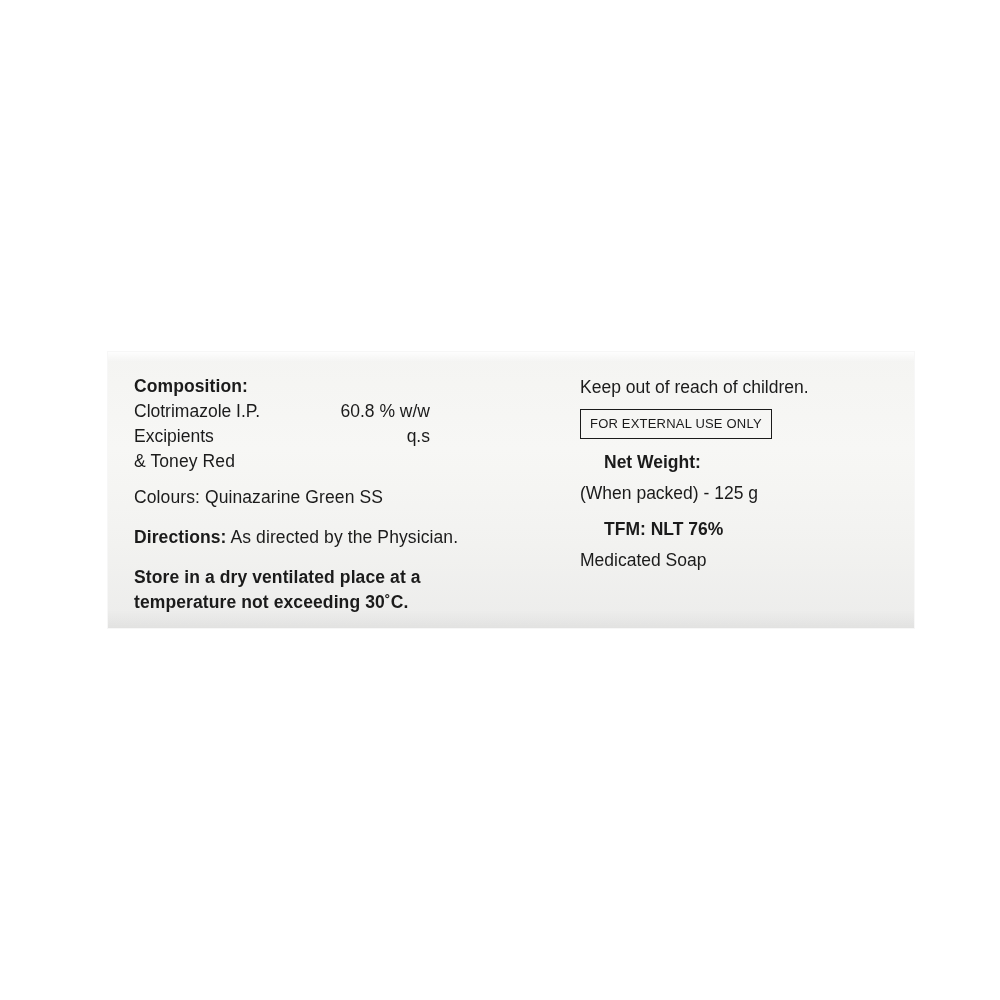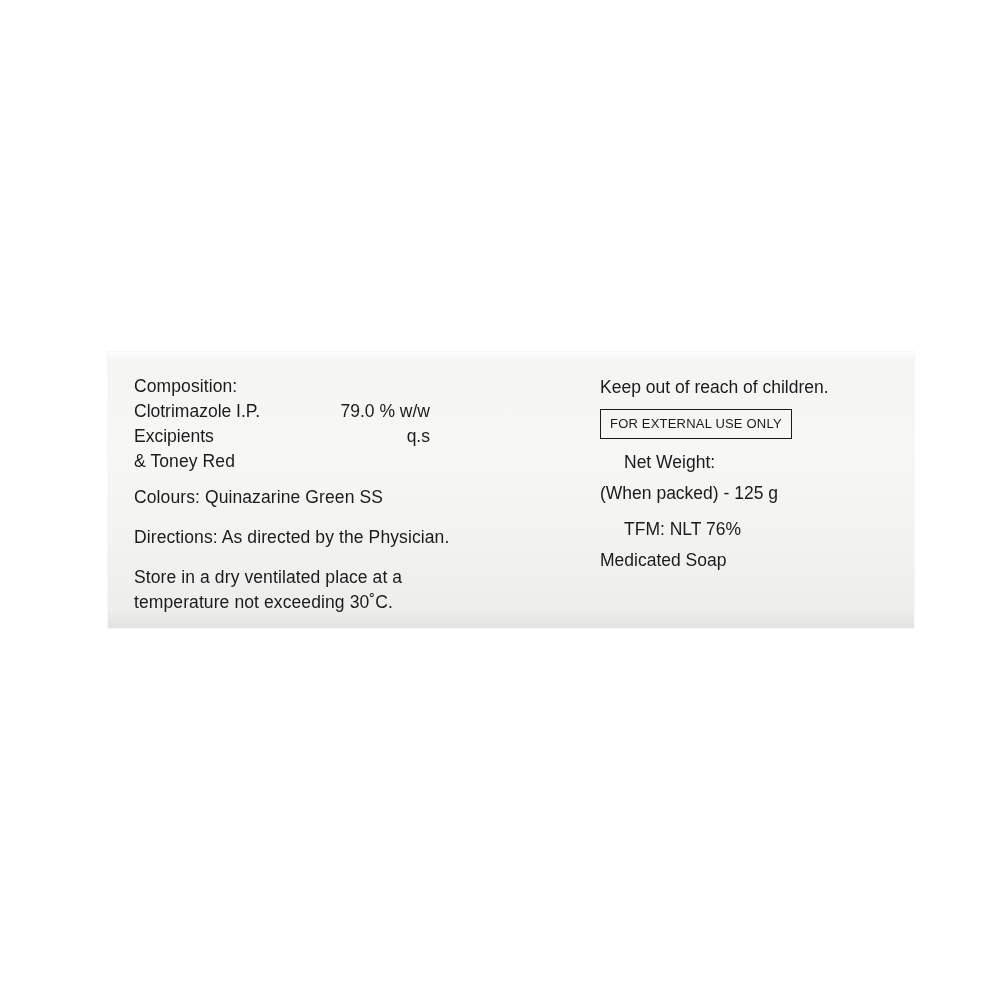--- a/index.html
+++ b/index.html
@@ -49,32 +49,32 @@
   }
 
   .col-left {
     position: absolute;
     left: 26px;
     top: 22px;
     width: 350px;
   }
   .col-right {
     position: absolute;
-    left: 492px;
+    left: 472px;
     top: 22px;
     width: 300px;
   }
 
   .line {
     font-size: 17.5px;
     line-height: 25px;
     letter-spacing: 0.1px;
     white-space: nowrap;
   }
-  .bold { font-weight: normal; }
+  .bold { font-weight: bold; }
   .gap-sm { margin-top: 11px; }
   .gap-md { margin-top: 15px; }
 
   
   .comp-row {
     display: flex;
     width: 296px;
     font-size: 17.5px;
     line-height: 25px;
     align-items: center;
@@ -104,21 +104,21 @@
 <body>
 
 <div id="label-panel">
   <div class="columns">
 
     <div class="col-left">
       <div class="line bold">Composition:</div>
 
       <div class="comp-row">
         <span class="name">Clotrimazole I.P.</span>
-        <span class="val">79.0 % w/w</span>
+        <span class="val">60.8 % w/w</span>
       </div>
 
       <div class="comp-row">
         <span class="name">Excipients</span>
         <span class="val">q.s</span>
       </div>
 
       <div class="line">&amp; Toney Red</div>
       <div class="line gap-sm">Colours: Quinazarine Green SS</div>
 

